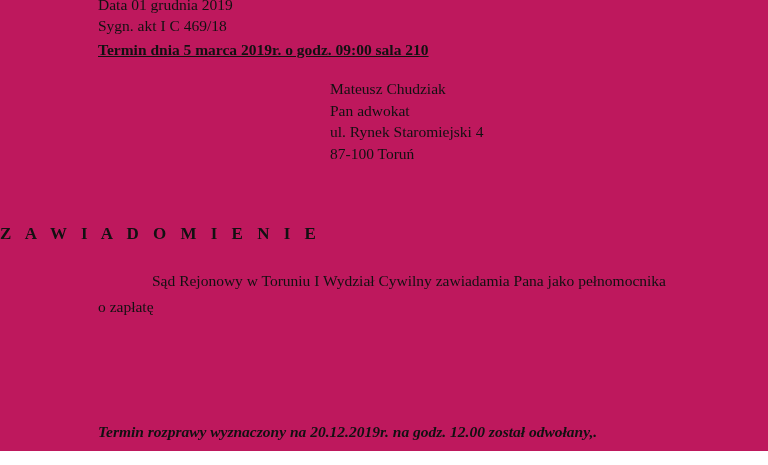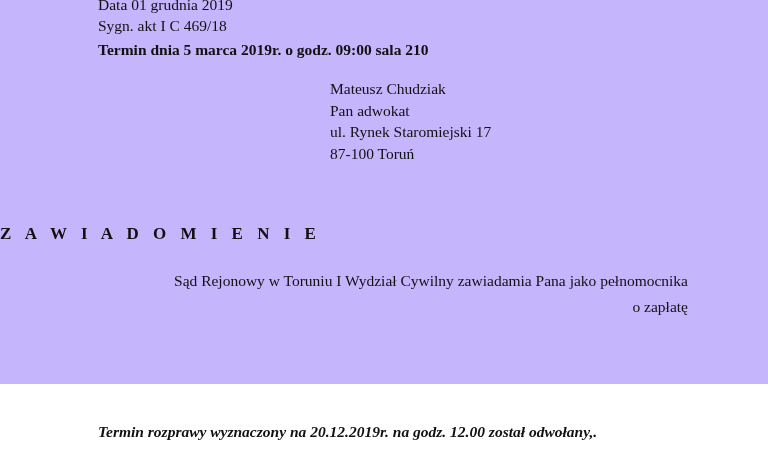--- a/index.html
+++ b/index.html
@@ -10,41 +10,42 @@
   body {
     width: 768px;
     height: 465px;
     overflow: hidden;
     font-family: "Liberation Serif", "DejaVu Serif", serif;
     color: #111111;
   }
   .page {
     position: relative;
     width: 768px;
-    height: 384px;
-    background: #c4b5fd;
+    height: 451px;
+    background: #be185d;
   }
 
   
   .header-block {
     position: absolute;
     left: 98px;
     top: -6px;
     font-size: 15.5px;
     line-height: 21px;
   }
   .header-line {
     white-space: nowrap;
   }
   .header-line.clipped {
     color: #111111;
   }
   .term-line {
     margin-top: 3px;
     font-weight: bold;
+    text-decoration: underline;
     white-space: nowrap;
     font-size: 15.5px;
     text-align: center;
   }
 
   
   .addressee {
     position: absolute;
     left: 330px;
     top: 78px;
@@ -75,21 +76,20 @@
     width: 590px;
     font-size: 15.5px;
     line-height: 25.5px;
   }
   .body-text .indent {
     text-indent: 54px;
   }
   .body-text p {
     margin: 0;
     white-space: nowrap;
-    text-align: right;
   }
 
   
   .notice {
     position: absolute;
     left: 98px;
     top: 423px;
     font-size: 15.5px;
     font-weight: bold;
     font-style: italic;
@@ -103,21 +103,21 @@
 
   <div class="header-block">
     <div class="header-line clipped">Data 01 grudnia 2019</div>
     <div class="header-line">Sygn. akt I C 469/18</div>
     <div class="term-line">Termin dnia 5 marca 2019r. o godz. 09:00 sala 210</div>
   </div>
 
   <div class="addressee">
     <div>Mateusz Chudziak</div>
     <div>Pan adwokat</div>
-    <div>ul. Rynek Staromiejski 17</div>
+    <div>ul. Rynek Staromiejski 4</div>
     <div>87-100 Toruń</div>
   </div>
 
   <div class="doc-title">Z A W I A D O M I E N I E</div>
 
   <div class="body-text">
     <p class="indent">Sąd Rejonowy w Toruniu I Wydział Cywilny zawiadamia Pana jako pełnomocnika</p>
     <p>o zapłatę</p>
   </div>
 

